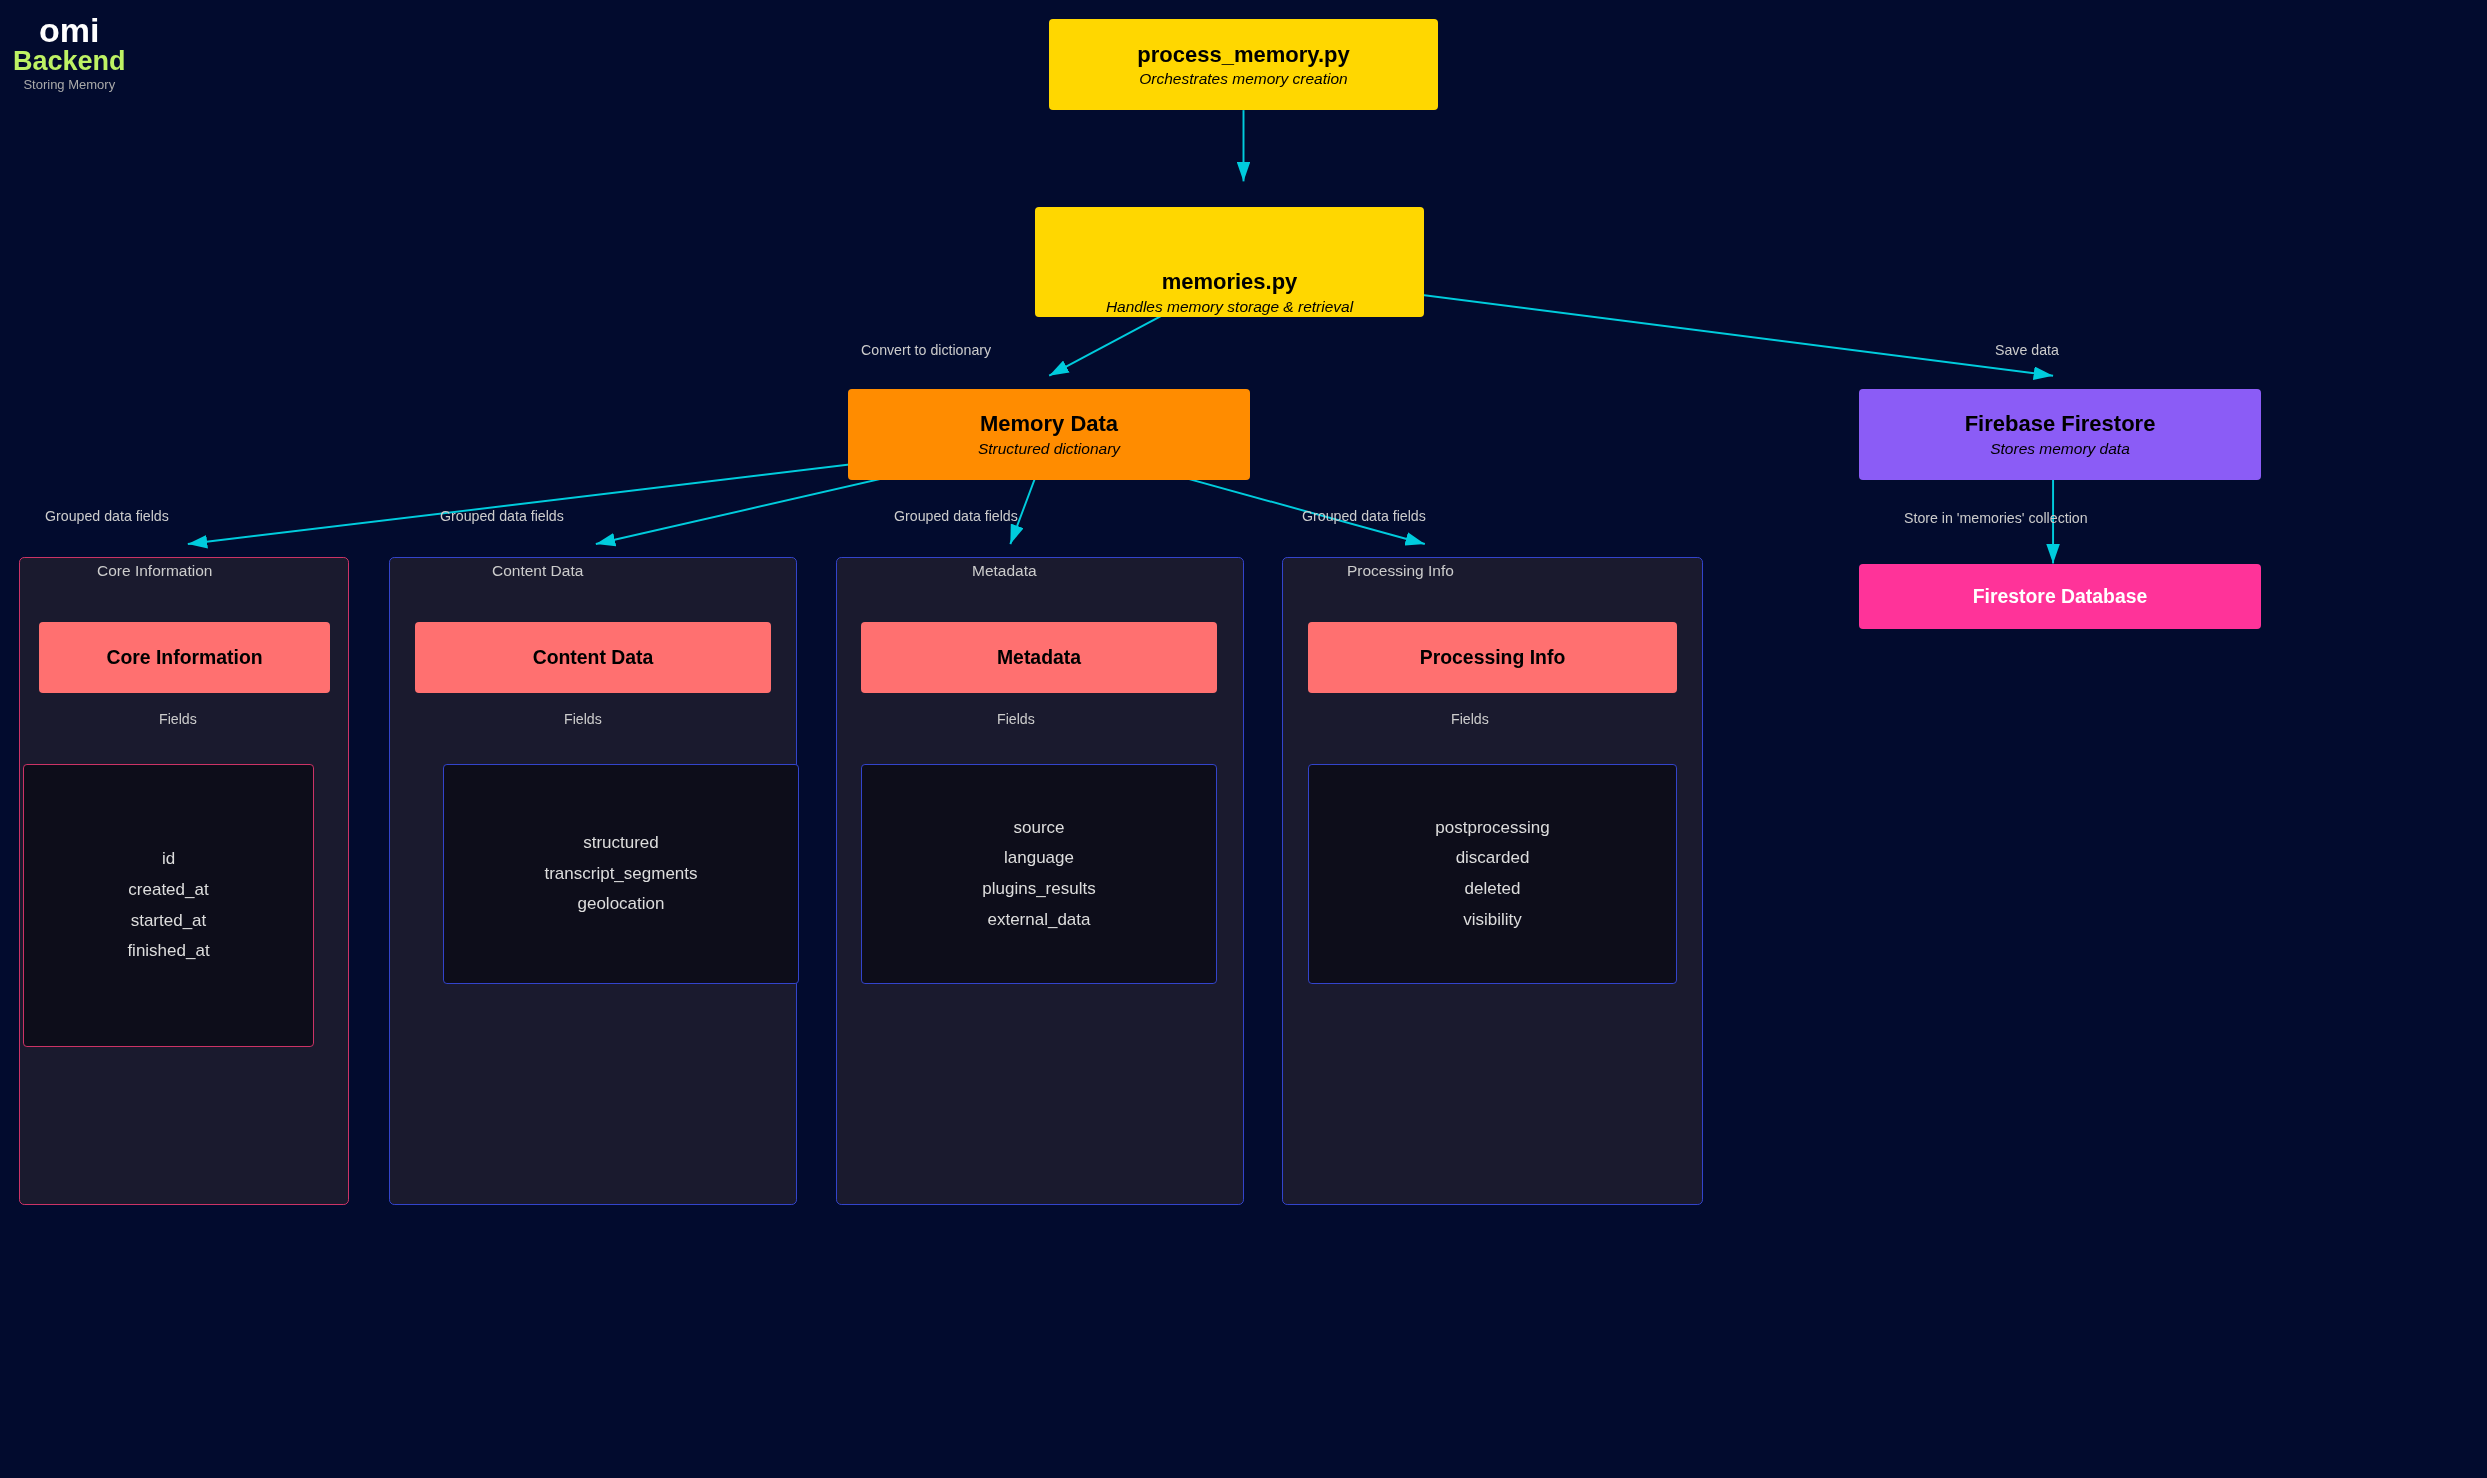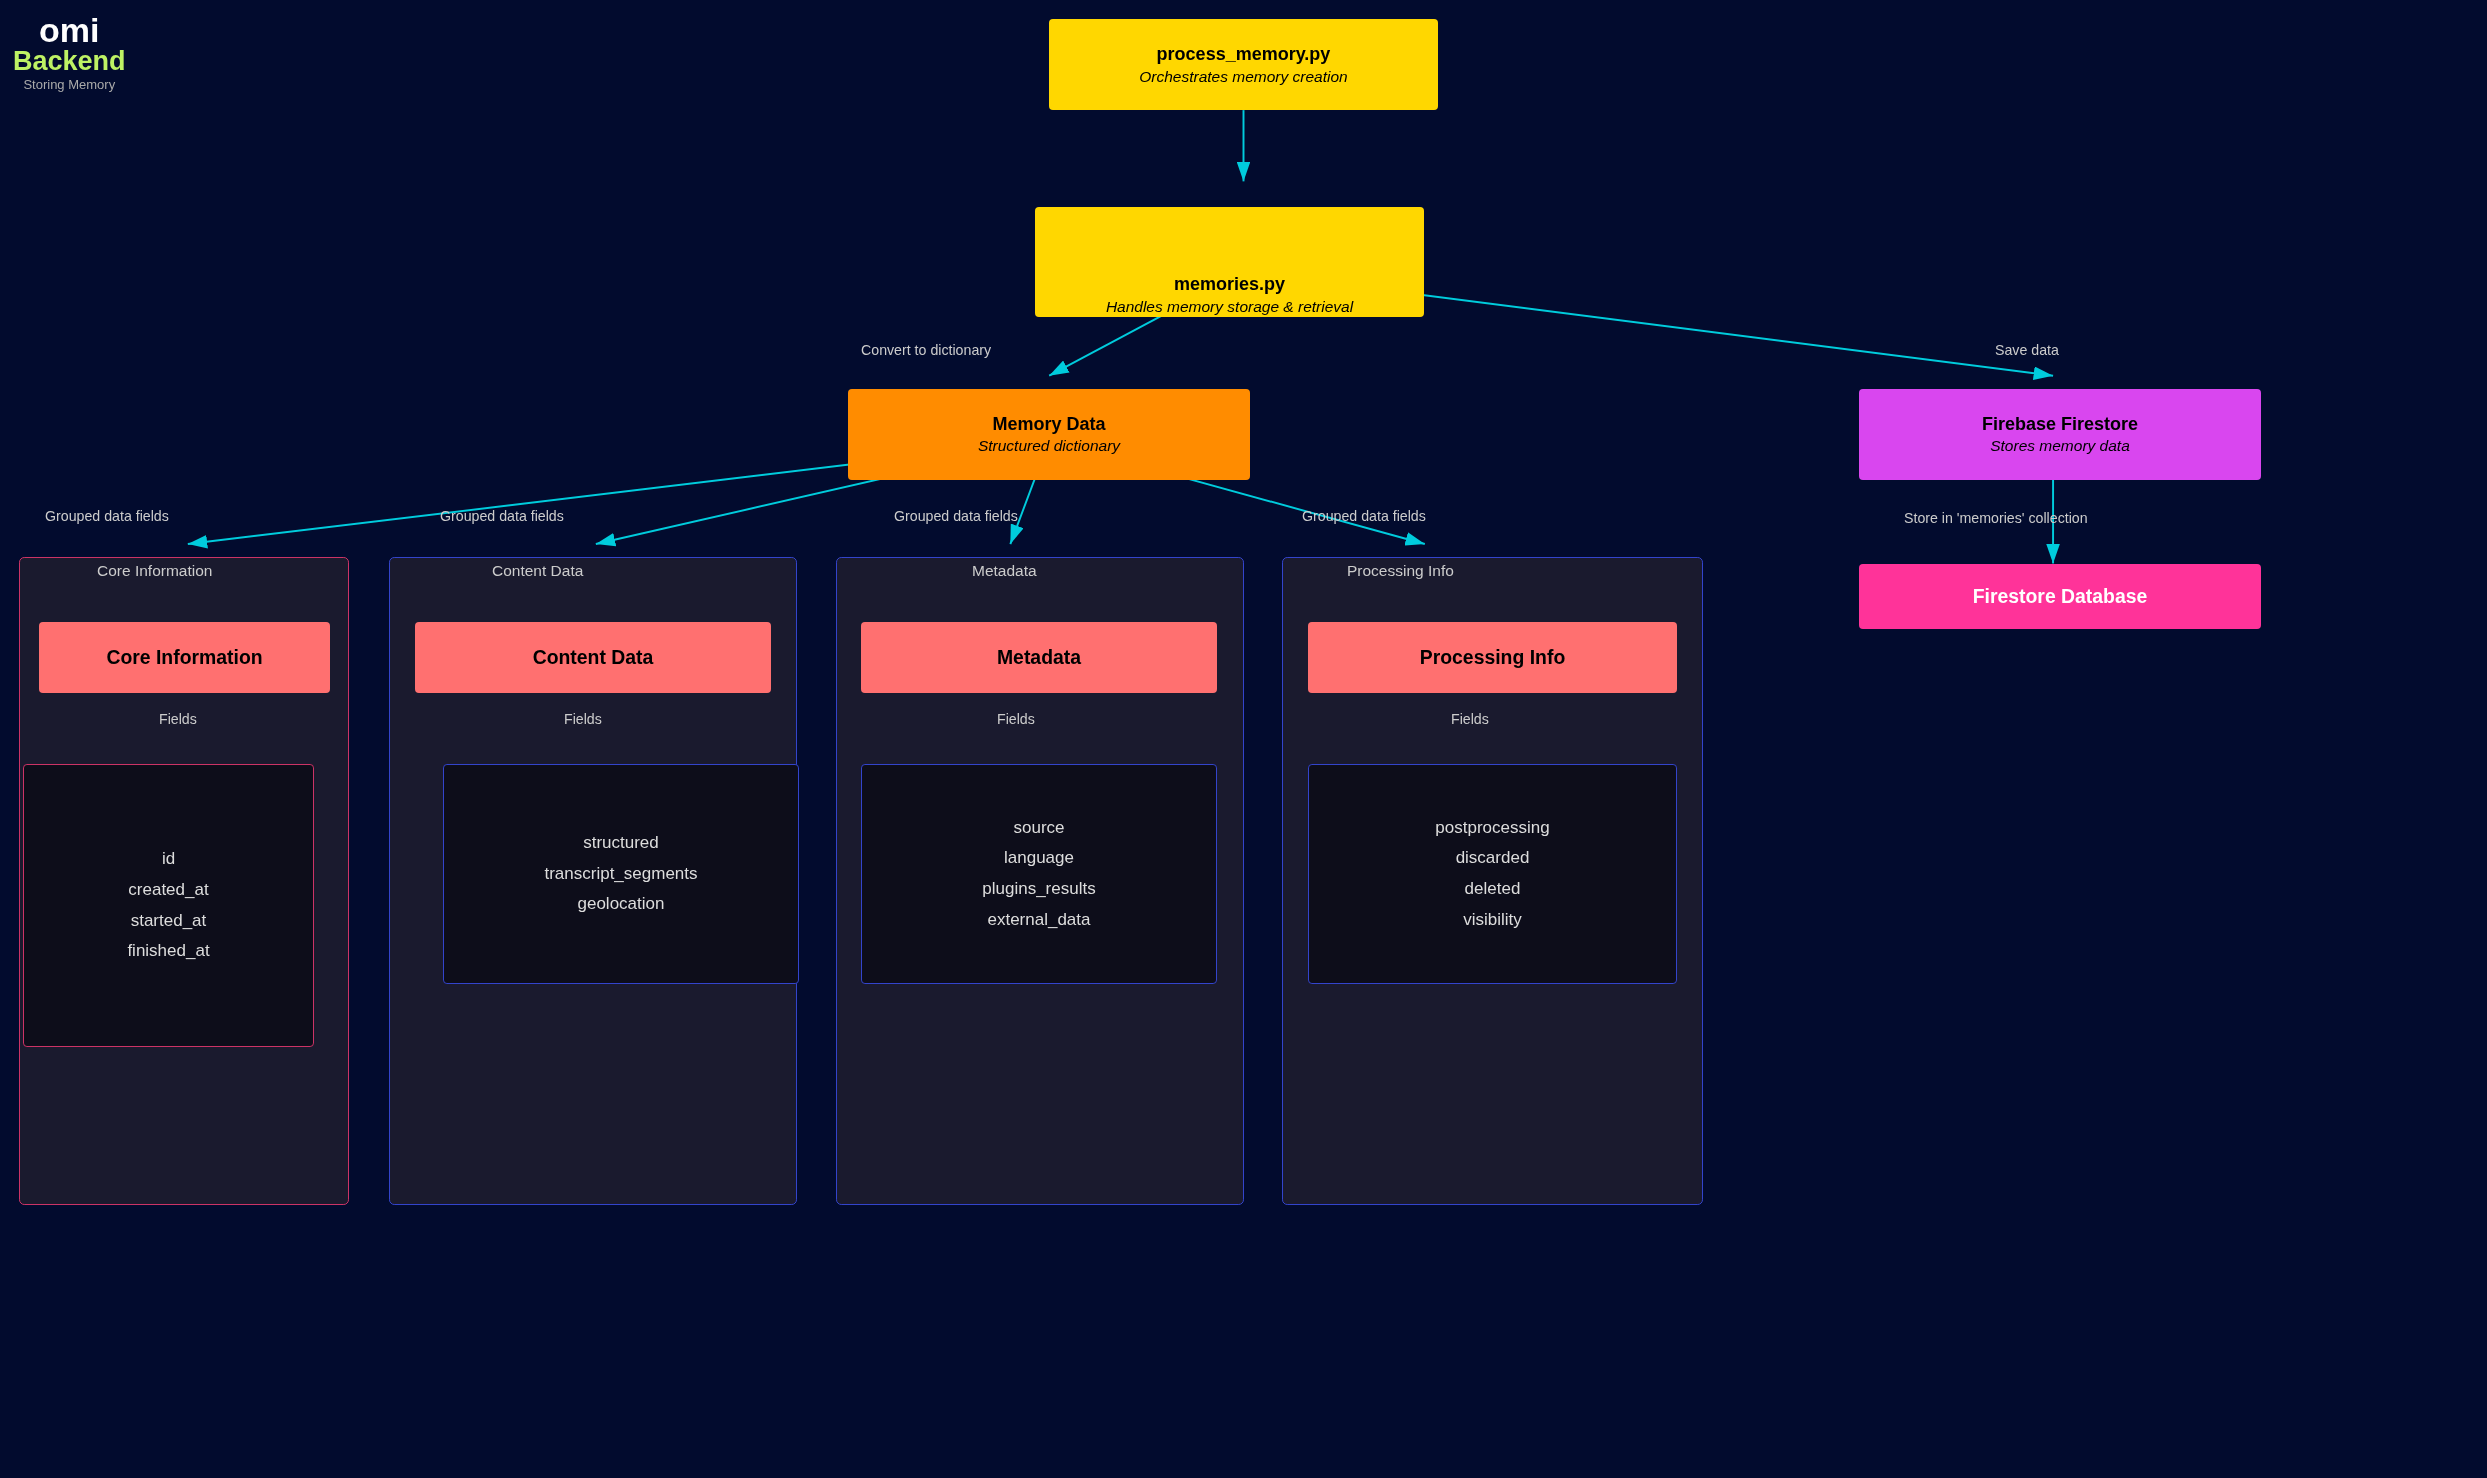--- a/index.html
+++ b/index.html
@@ -59,35 +59,35 @@
 
     .node-yellow {
       background: #FFD700;
       color: #000;
     }
     .node-orange {
       background: #FF8C00;
       color: #000;
     }
     .node-green {
-      background: #d946ef;
+      background: #8b5cf6;
       color: #000;
     }
     .node-pink {
       background: #FF3399;
       color: #fff;
       text-align: right;
     }
     .node-salmon {
       background: #FF7070;
       color: #000;
     }
 
     .node-title {
-      font-size: 18px;
+      font-size: 22px;
       font-weight: 600;
       line-height: 1.3;
     }
     .node-subtitle {
       font-size: 15.5px;
       font-style: italic;
       line-height: 1.3;
     }
 
     

